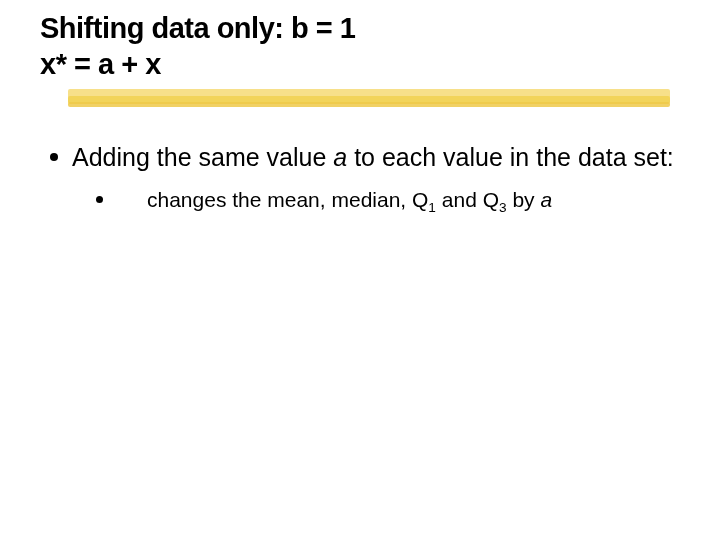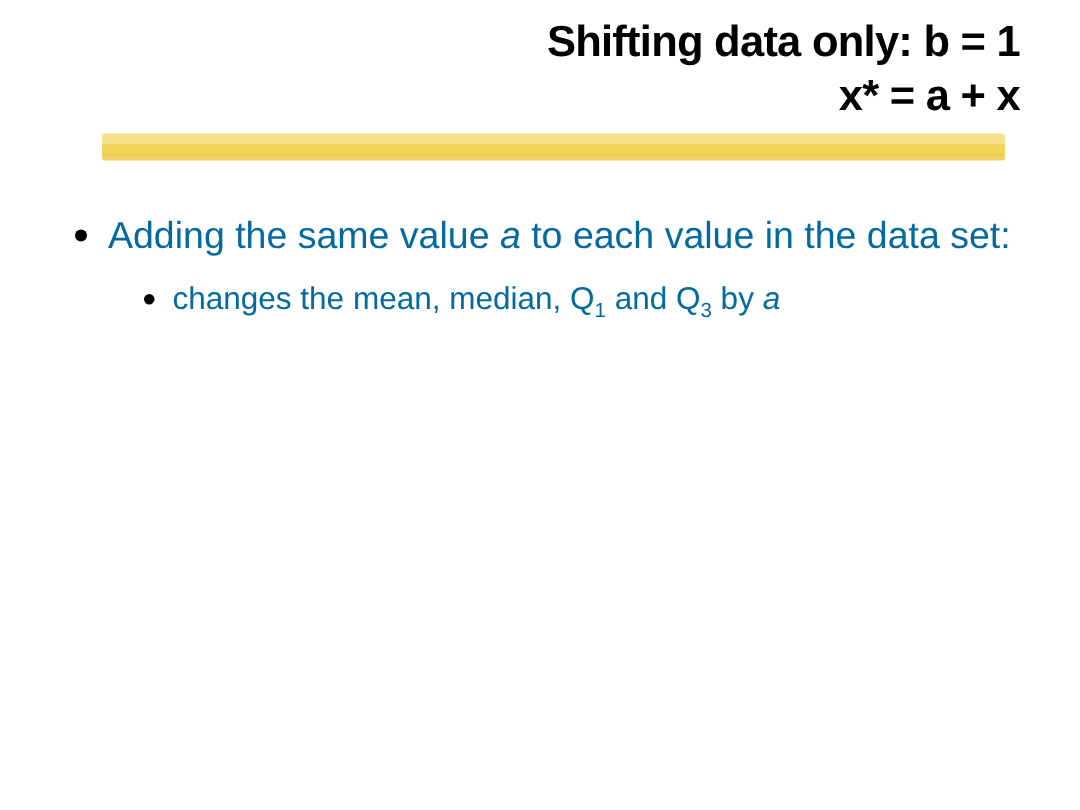--- a/index.html
+++ b/index.html
@@ -1,30 +1,30 @@
 <!DOCTYPE html>
 <html><head>
 <meta charset="utf-8">
 <style>
-  * { margin: 0; padding: 0; box-sizing: border-box; text-align: right; }
+  * { margin: 0; padding: 0; box-sizing: border-box; }
   html, body { width: 720px; height: 540px; background: #fff; font-family: Verdana, Arial, sans-serif; }
   .slide { width: 720px; height: 540px; position: relative; padding: 10px 40px 40px 40px; }
   .title-block { font-family: "Arial Black", Arial, sans-serif; font-weight: 900; font-size: 29px; line-height: 1.25; color: #000; letter-spacing: -0.5px; }
   .underline-wrap { position: relative; height: 22px; margin-top: 6px; margin-bottom: 30px; }
   .stroke { position: absolute; left: 28px; right: 10px; border-radius: 2px; }
   .stroke.s1 { top: 0; height: 10px; background: #f7e08a; }
   .stroke.s2 { top: 7px; height: 8px; background: #f2d45a; }
   .stroke.s3 { top: 13px; height: 5px; background: #eec94a; opacity: 0.85; }
-  .body { font-size: 25px; color: #0369a1; line-height: 1.28; }
+  .body { font-size: 25px; color: #000000; line-height: 1.28; }
   .row { display: flex; align-items: flex-start; margin-bottom: 4px; }
   .row.top { margin-bottom: 14px; }
   .disc { width: 8px; height: 8px; border-radius: 50%; background: #000; flex: 0 0 auto; margin-top: 12px; margin-right: 14px; }
   .disc.sm { width: 7px; height: 7px; margin-top: 9px; margin-right: 12px; }
   .indent-1 { padding-left: 10px; }
-  .indent-2 { padding-left: 56px; }
+  .indent-2 { padding-left: 56px; gap: 32px; }
   .sub { font-size: 21px; }
   .ital { font-style: italic; }
   .subnum { font-size: 0.65em; vertical-align: sub; line-height: 0; }
   .bold { font-weight: 900; font-family: "Arial Black", Arial, sans-serif; letter-spacing: -0.2px; }
   .ybox-row { display: flex; align-items: flex-start; }
   .ybox { width: 16px; height: 16px; background: #ffcc33; flex: 0 0 auto; margin-top: 5px; margin-right: 2px; }
 </style>
 </head>
 <body>
 

